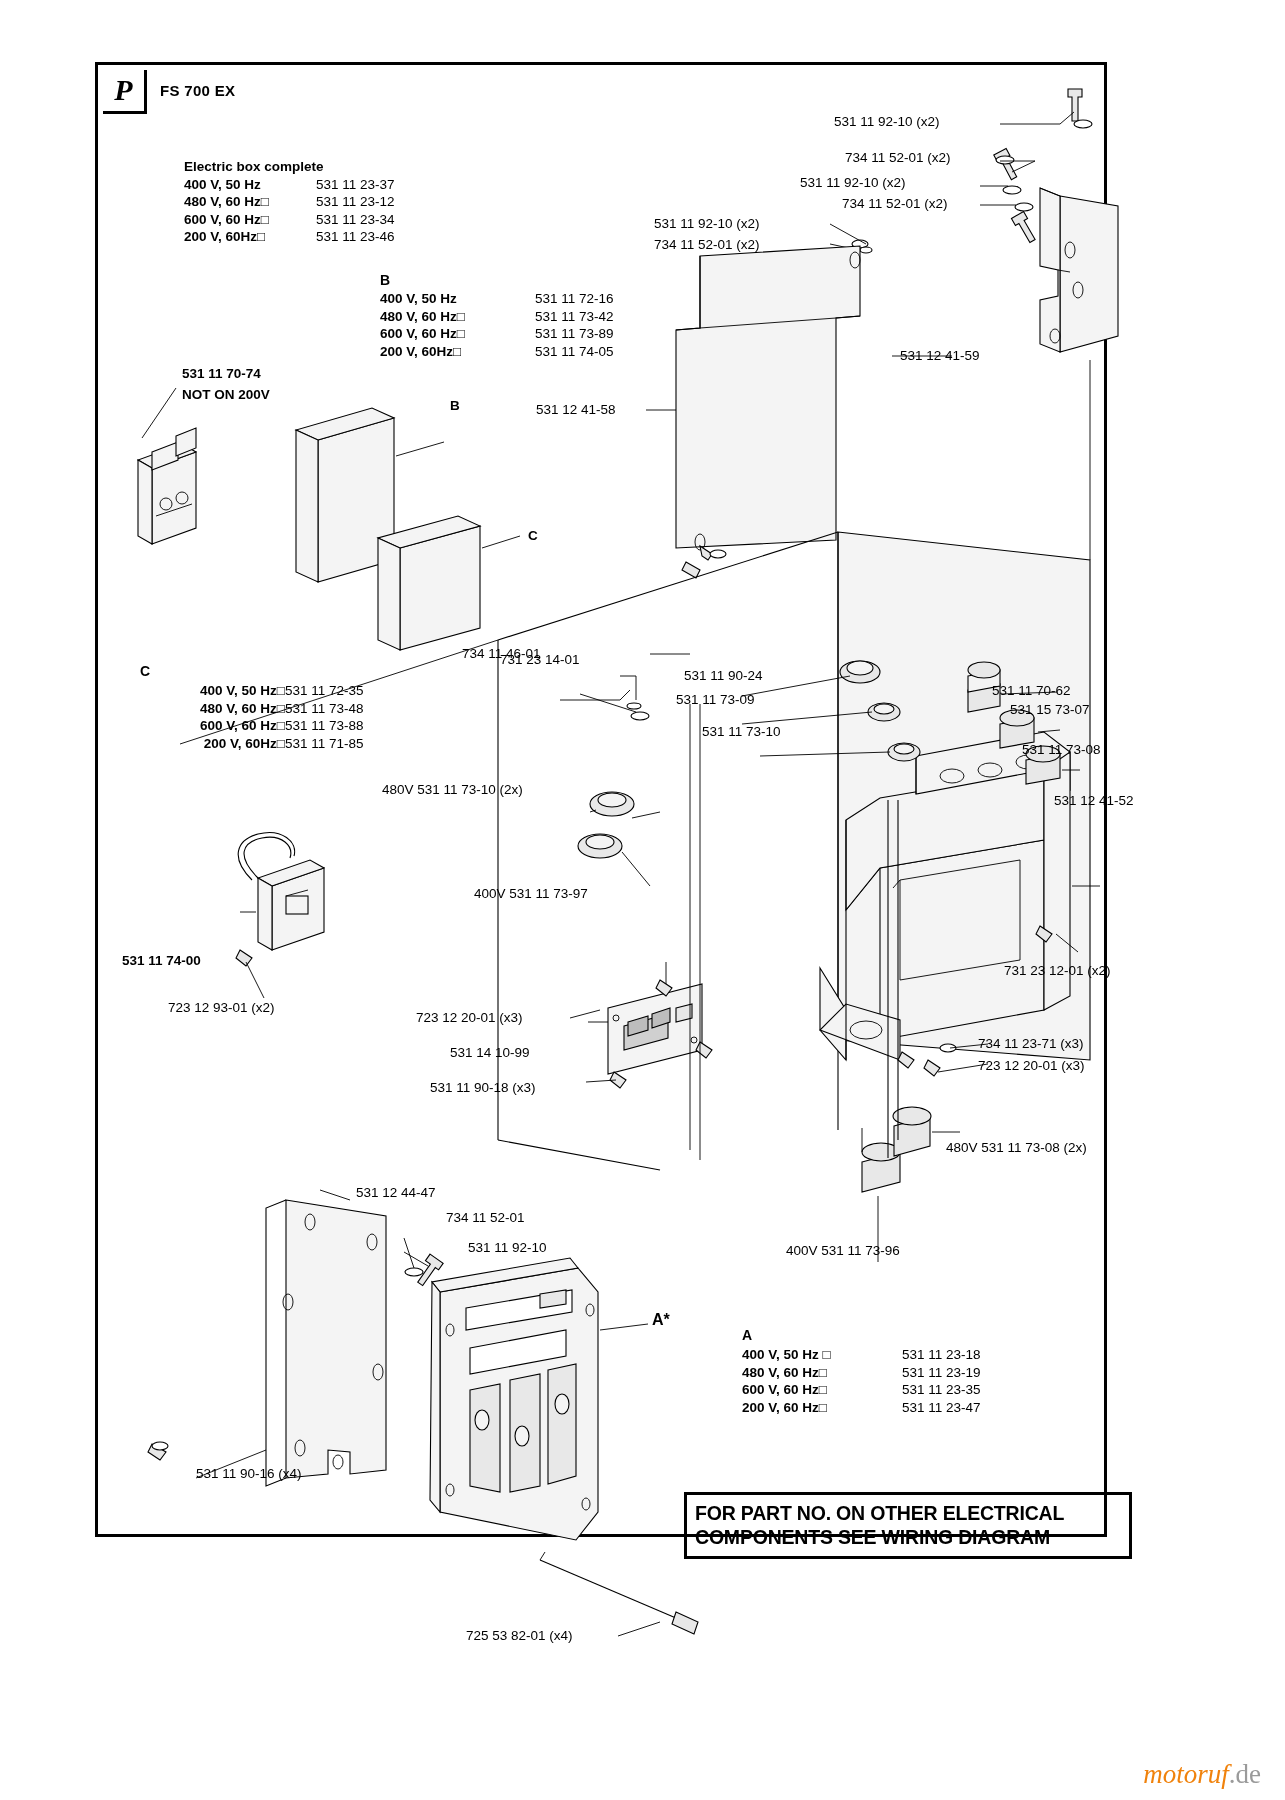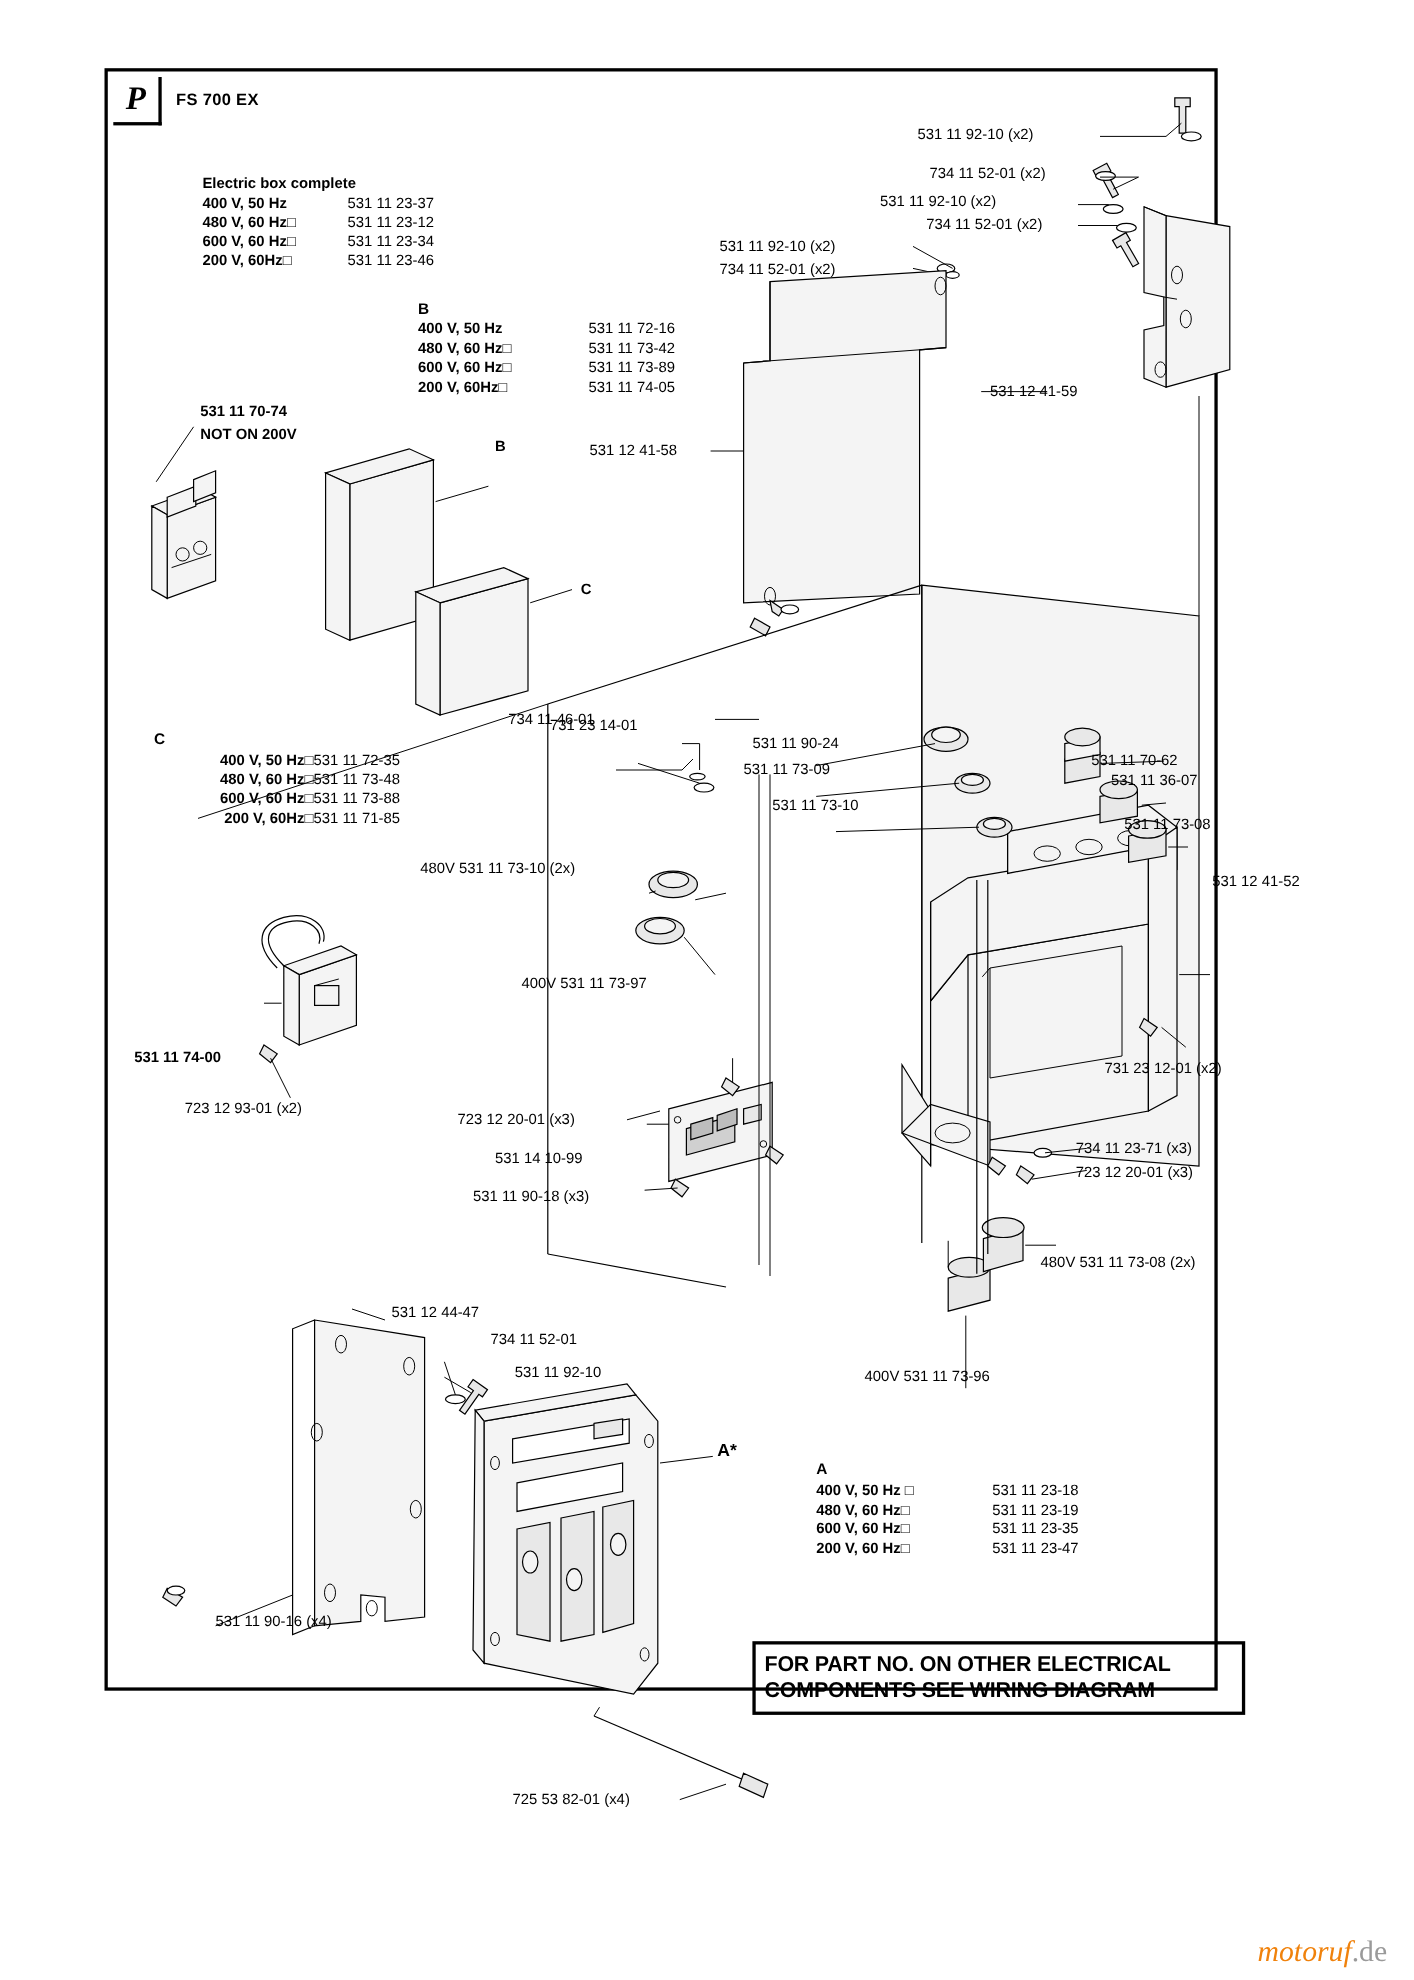--- a/index.html
+++ b/index.html
@@ -496,23 +496,23 @@
   <div class="lbl b" style="left:528px; top:528px;"><span>C</span></div>
 
   <div class="lbl" style="left:500px; top:618px;margin-top:34px;"><span>731 23 14-01</span></div>
   <div class="lbl" style="left:462px; top:646px;"><span>734 11 46-01</span></div>
 
   <div class="lbl" style="left:684px; top:668px;"><span>531 11 90-24</span></div>
   <div class="lbl" style="left:676px; top:692px;"><span>531 11 73-09</span></div>
   <div class="lbl" style="left:702px; top:724px;"><span>531 11 73-10</span></div>
 
   <div class="lbl" style="left:992px; top:683px;"><span>531 11 70-62</span></div>
-  <div class="lbl" style="left:1010px; top:702px;"><span>531 11 36-07</span></div>
+  <div class="lbl" style="left:1010px; top:702px;"><span>531 15 73-07</span></div>
   <div class="lbl" style="left:1022px; top:742px;"><span>531 11 73-08</span></div>
-  <div class="lbl" style="left:1102px; top:793px;"><span>531 12 41-52</span></div>
+  <div class="lbl" style="left:1054px; top:793px;"><span>531 12 41-52</span></div>
 
   <div class="lbl" style="left:382px; top:782px;"><span class="b">480V</span> <span class="b">531 11 73-10 (2x)</span></div>
   <div class="lbl" style="left:474px; top:886px;"><span class="b">400V</span> <span class="b">531 11 73-97</span></div>
 
   <div class="lbl" style="left:122px; top:953px;font-weight:bold;"><span>531 11 74-00</span></div>
   <div class="lbl" style="left:168px; top:1000px;"><span>723 12 93-01 (x2)</span></div>
 
   <div class="lbl" style="left:416px; top:1010px;"><span>723 12 20-01 (x3)</span></div>
   <div class="lbl" style="left:450px; top:1045px;"><span>531 14 10-99</span></div>
   <div class="lbl" style="left:430px; top:1080px;"><span>531 11 90-18 (x3)</span></div>

